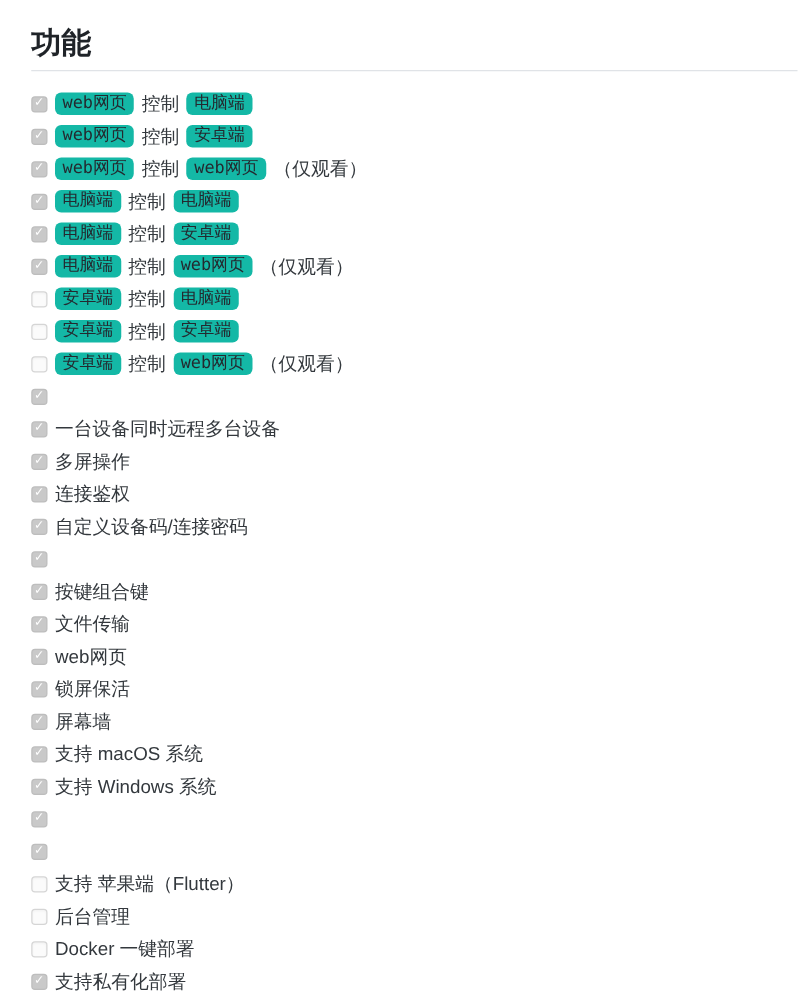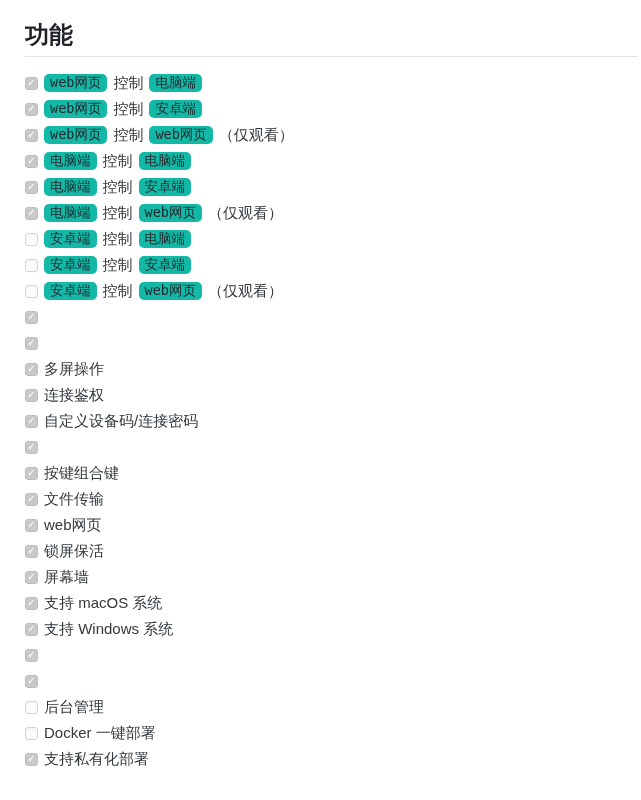--- a/index.html
+++ b/index.html
@@ -133,20 +133,21 @@
         <code class="badge">安卓端</code>
         <span class="plain">控制</span>
         <code class="badge">web网页</code>
         <span class="plain">（仅观看）</span>
       </li>
       <li class="task-item">
         <span class="checkbox checked">✓</span>
       </li>
       <li class="task-item">
         <span class="checkbox checked">✓</span>
+        <span class="plain">一台设备同时远程多台设备</span>
       </li>
       <li class="task-item">
         <span class="checkbox checked">✓</span>
         <span class="plain">多屏操作</span>
       </li>
       <li class="task-item">
         <span class="checkbox checked">✓</span>
         <span class="plain">连接鉴权</span>
       </li>
       <li class="task-item">
@@ -182,20 +183,24 @@
       </li>
       <li class="task-item">
         <span class="checkbox checked">✓</span>
         <span class="plain">支持 Windows 系统</span>
       </li>
       <li class="task-item">
         <span class="checkbox checked">✓</span>
       </li>
       <li class="task-item">
         <span class="checkbox checked">✓</span>
+      </li>
+      <li class="task-item">
+        <span class="checkbox unchecked"></span>
+        <span class="plain">支持 苹果端（Flutter）</span>
       </li>
       <li class="task-item">
         <span class="checkbox unchecked"></span>
         <span class="plain">后台管理</span>
       </li>
       <li class="task-item">
         <span class="checkbox unchecked"></span>
         <span class="plain">Docker 一键部署</span>
       </li>
       <li class="task-item">

